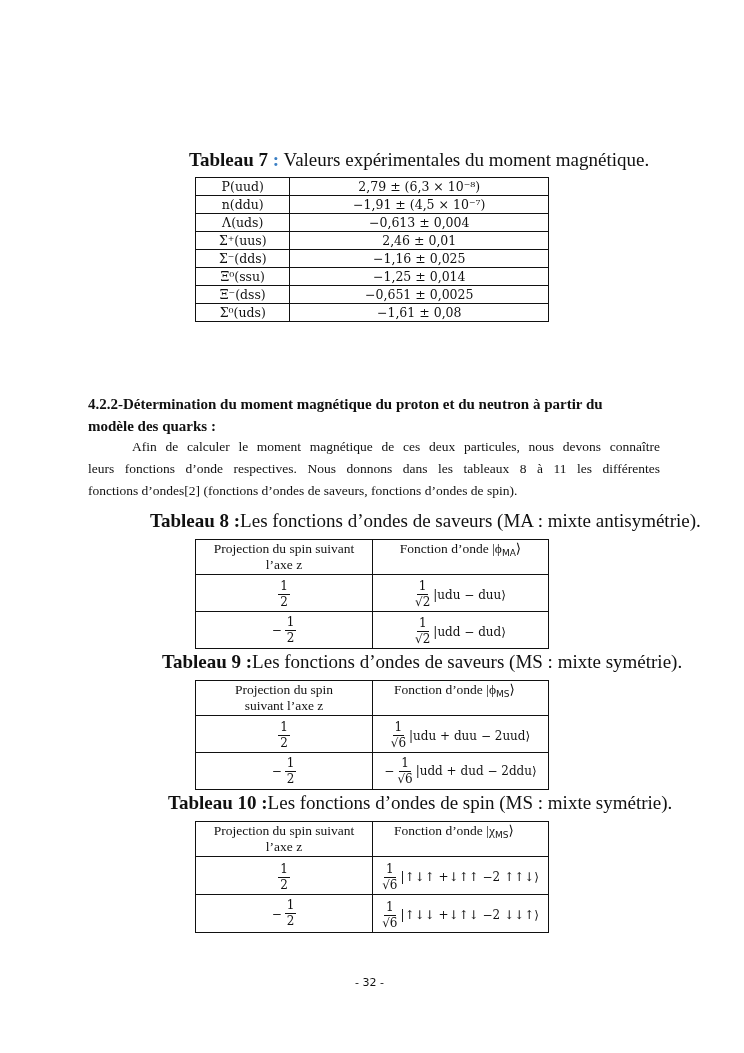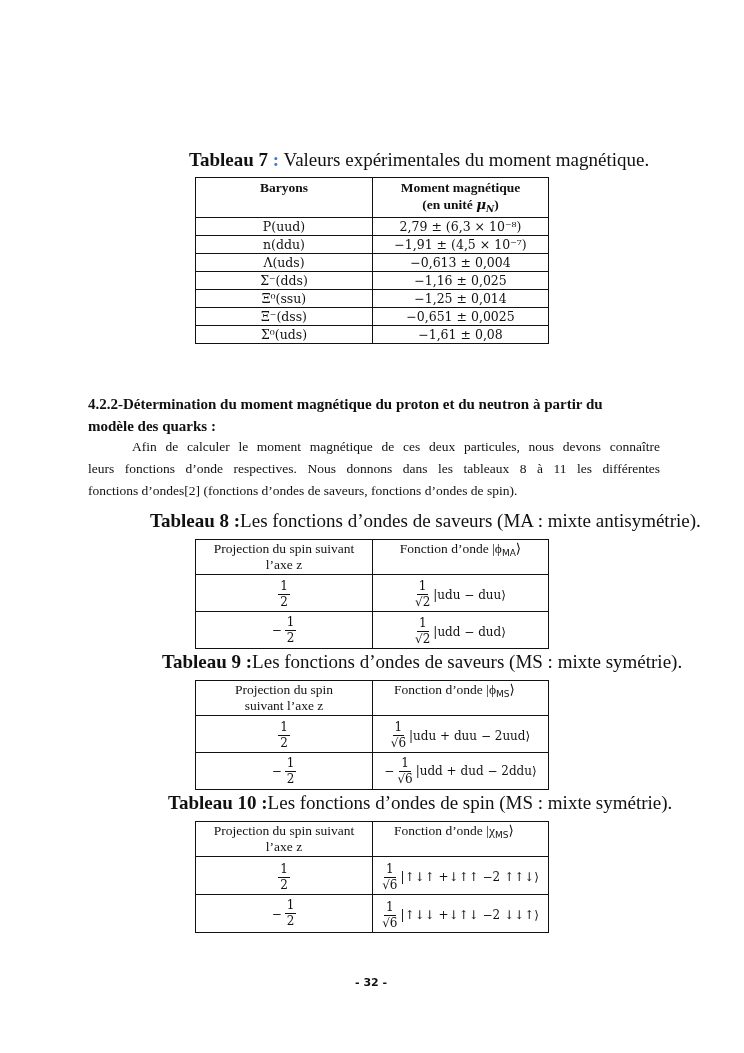--- a/index.html
+++ b/index.html
@@ -17,49 +17,46 @@
   .left-hdr { text-align: left; padding-left: 21px; }
   #t7 td { height: 17px; }
   .frac { display: inline-flex; flex-direction: column; align-items: center; vertical-align: middle; line-height: 15px; font-family: "DejaVu Serif", serif; font-size: 12px; }
   .frac .num { border-bottom: 1px solid #111; padding: 0 2px; }
   .minus { font-family: "DejaVu Serif", serif; font-size: 12px; vertical-align: middle; margin-right: 3px; }
   .ket { font-family: "DejaVu Serif", serif; font-size: 12px; vertical-align: middle; }
   .cellwrap { display: inline-flex; align-items: center; }
   .heading { font-weight: bold; font-size: 15px; line-height: 22px; width: 572px; }
   .para { font-size: 13.5px; line-height: 22px; width: 572px; text-align: justify; }
   .sub { font-size: 9px; vertical-align: -3px; font-family: "DejaVu Sans", sans-serif; }
-  .page-num { font-family: "DejaVu Sans", sans-serif; font-size: 11px; font-weight: bold; }
+  .page-num { font-family: "DejaVu Sans", sans-serif; font-size: 11px; }
 </style>
 </head>
 <body>
 
 <div class="abs caption" style="left:189px; top:149px;">
   <b>Tableau 7</b><span class="colon-blue"> :</span><span> Valeurs expérimentales du moment magnétique.</span>
 </div>
 
 <table id="t7" style="left:195px; top:177px; width:354px;">
   <tbody>
-      <tr>
-    <td class="hdr" style="width:176px; height:34px;">Baryons</td>
-    <td class="hdr">
-      <span>Moment magnétique</span><br>
-      <span>(en unité </span><i style="font-family:'DejaVu Serif',serif;">μ</i><i class="sub" style="font-family:'DejaVu Serif',serif;">N</i><span>)</span>
-    </td>
-  </tr>
   <tr>
         <td class="math">P(uud)</td>
         <td class="math">2,79 ± (6,3 × 10⁻⁸)</td>
       </tr>
   <tr>
         <td class="math">n(ddu)</td>
         <td class="math">−1,91 ± (4,5 × 10⁻⁷)</td>
       </tr>
   <tr>
         <td class="math">Λ(uds)</td>
         <td class="math">−0,613 ± 0,004</td>
+      </tr>
+  <tr>
+        <td class="math">Σ⁺(uus)</td>
+        <td class="math">2,46 ± 0,01</td>
       </tr>
   <tr>
         <td class="math">Σ⁻(dds)</td>
         <td class="math">−1,16 ± 0,025</td>
       </tr>
   <tr>
         <td class="math">Ξ⁰(ssu)</td>
         <td class="math">−1,25 ± 0,014</td>
       </tr>
   <tr>

